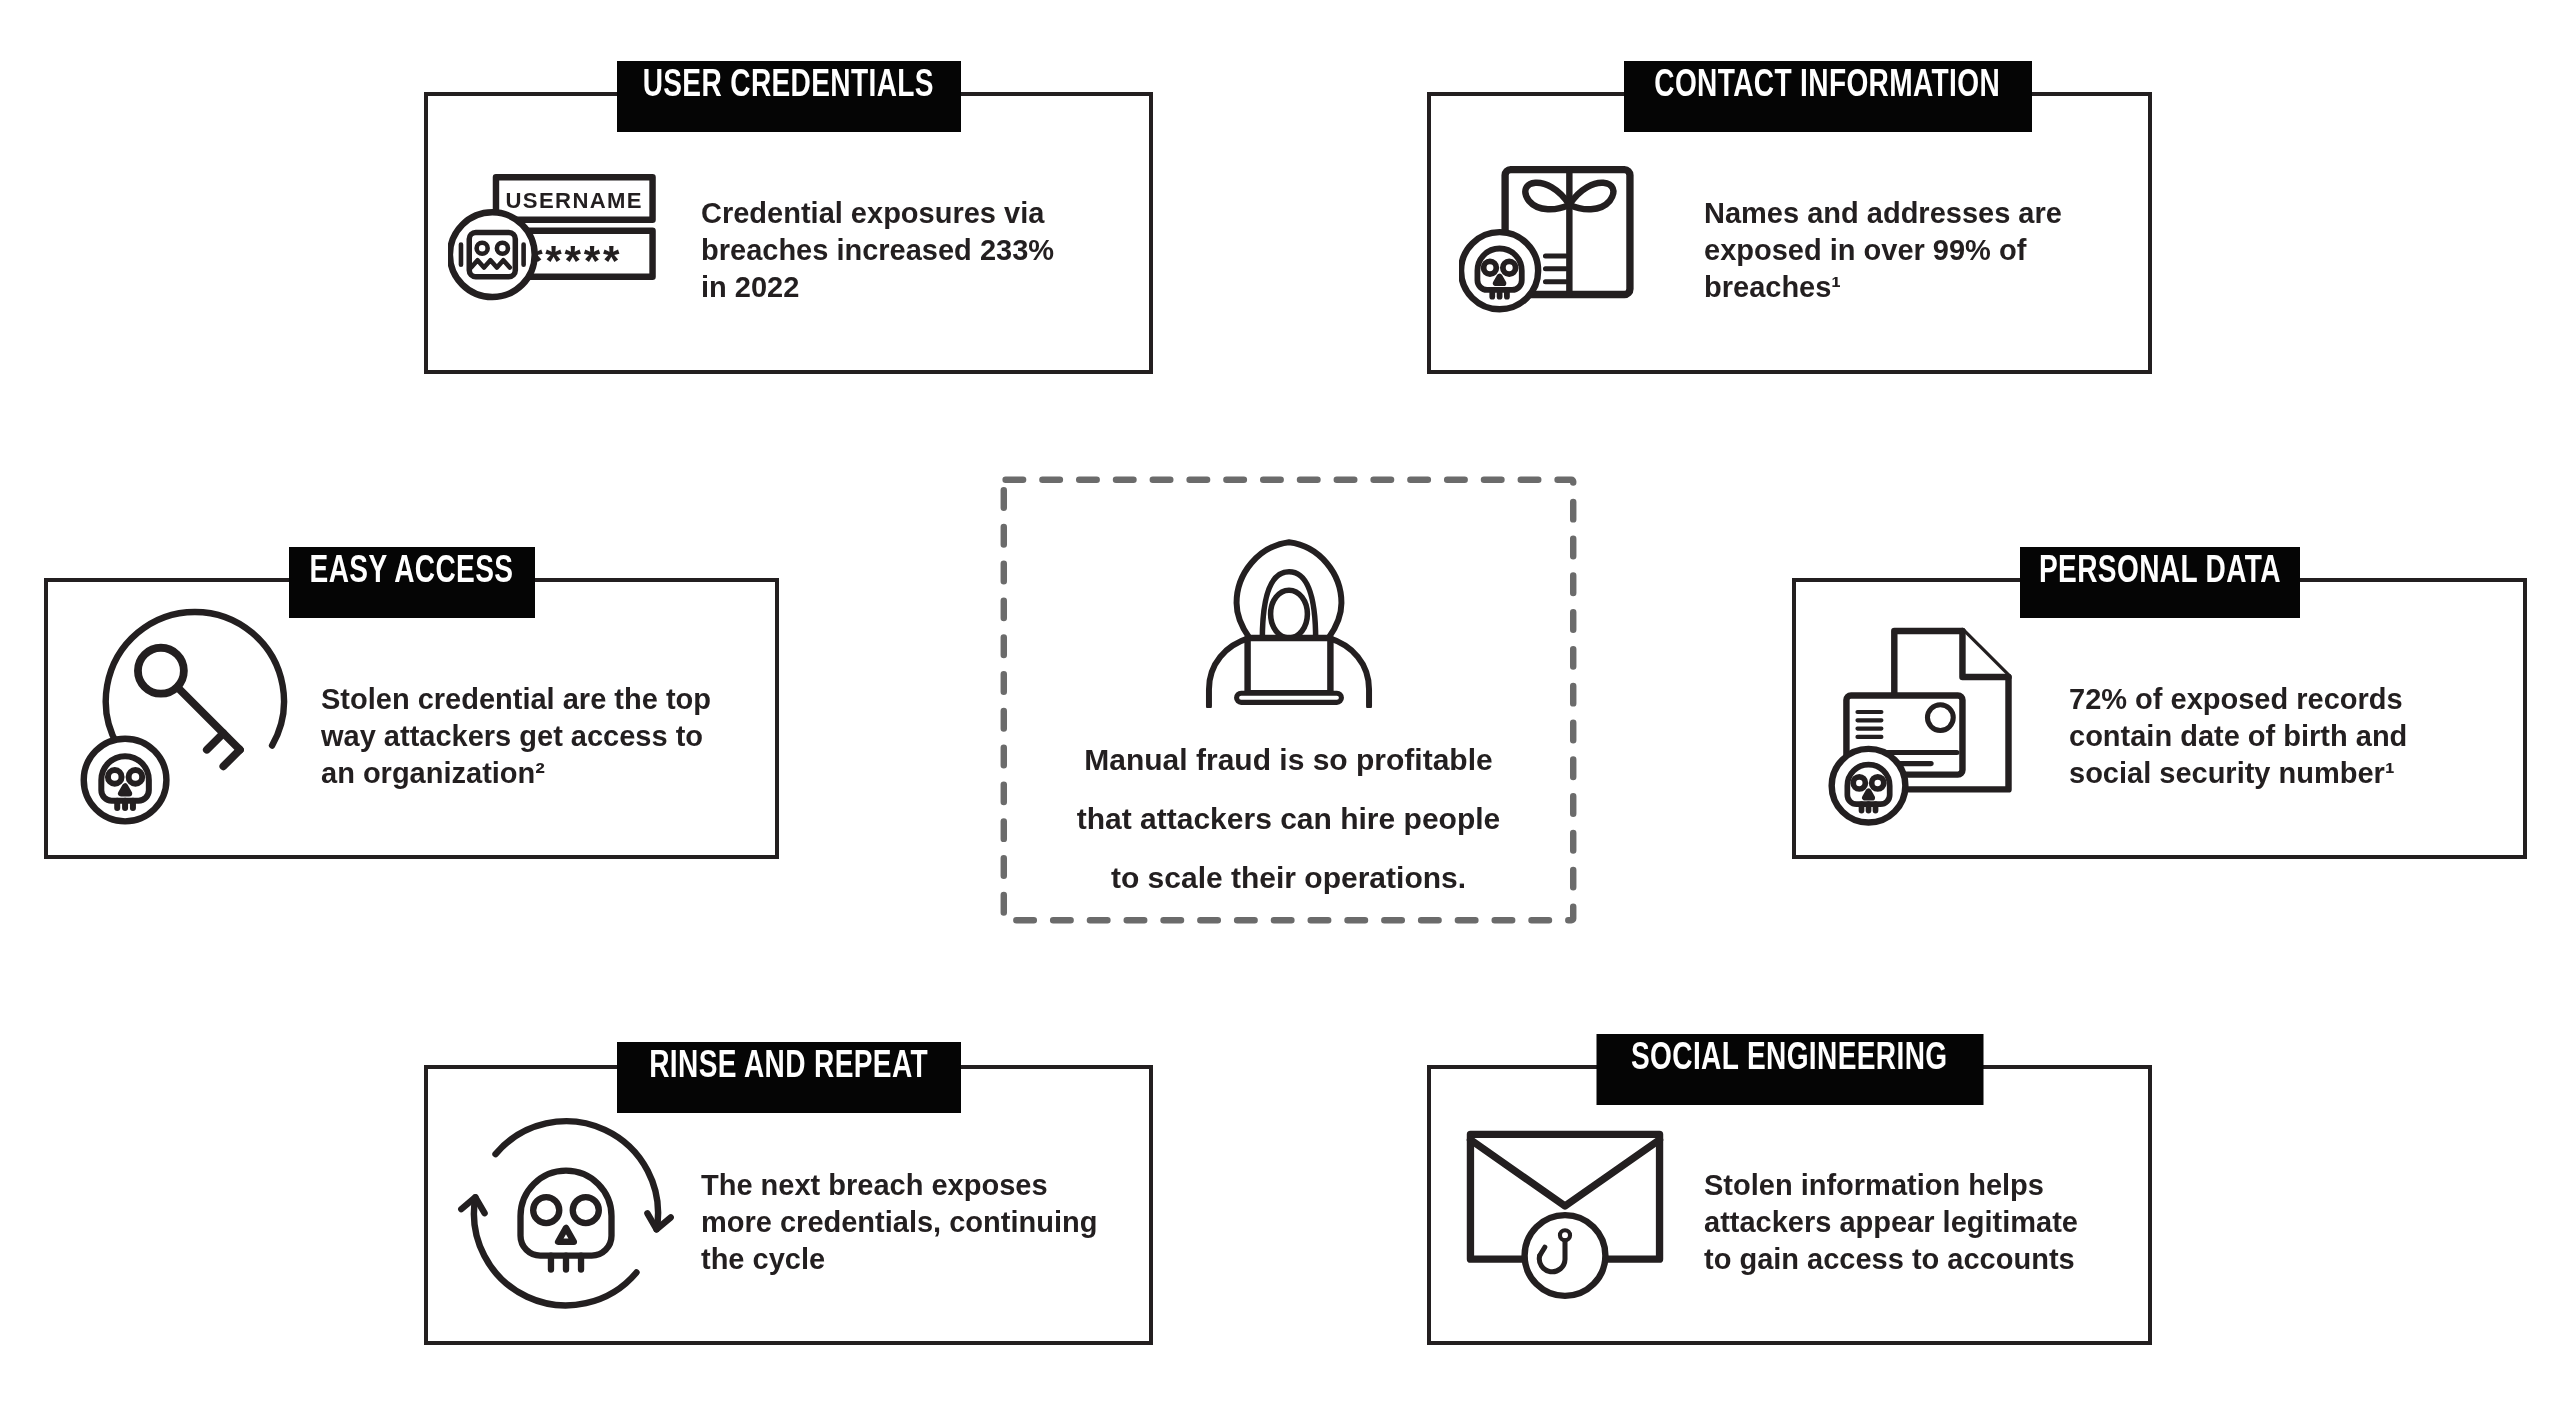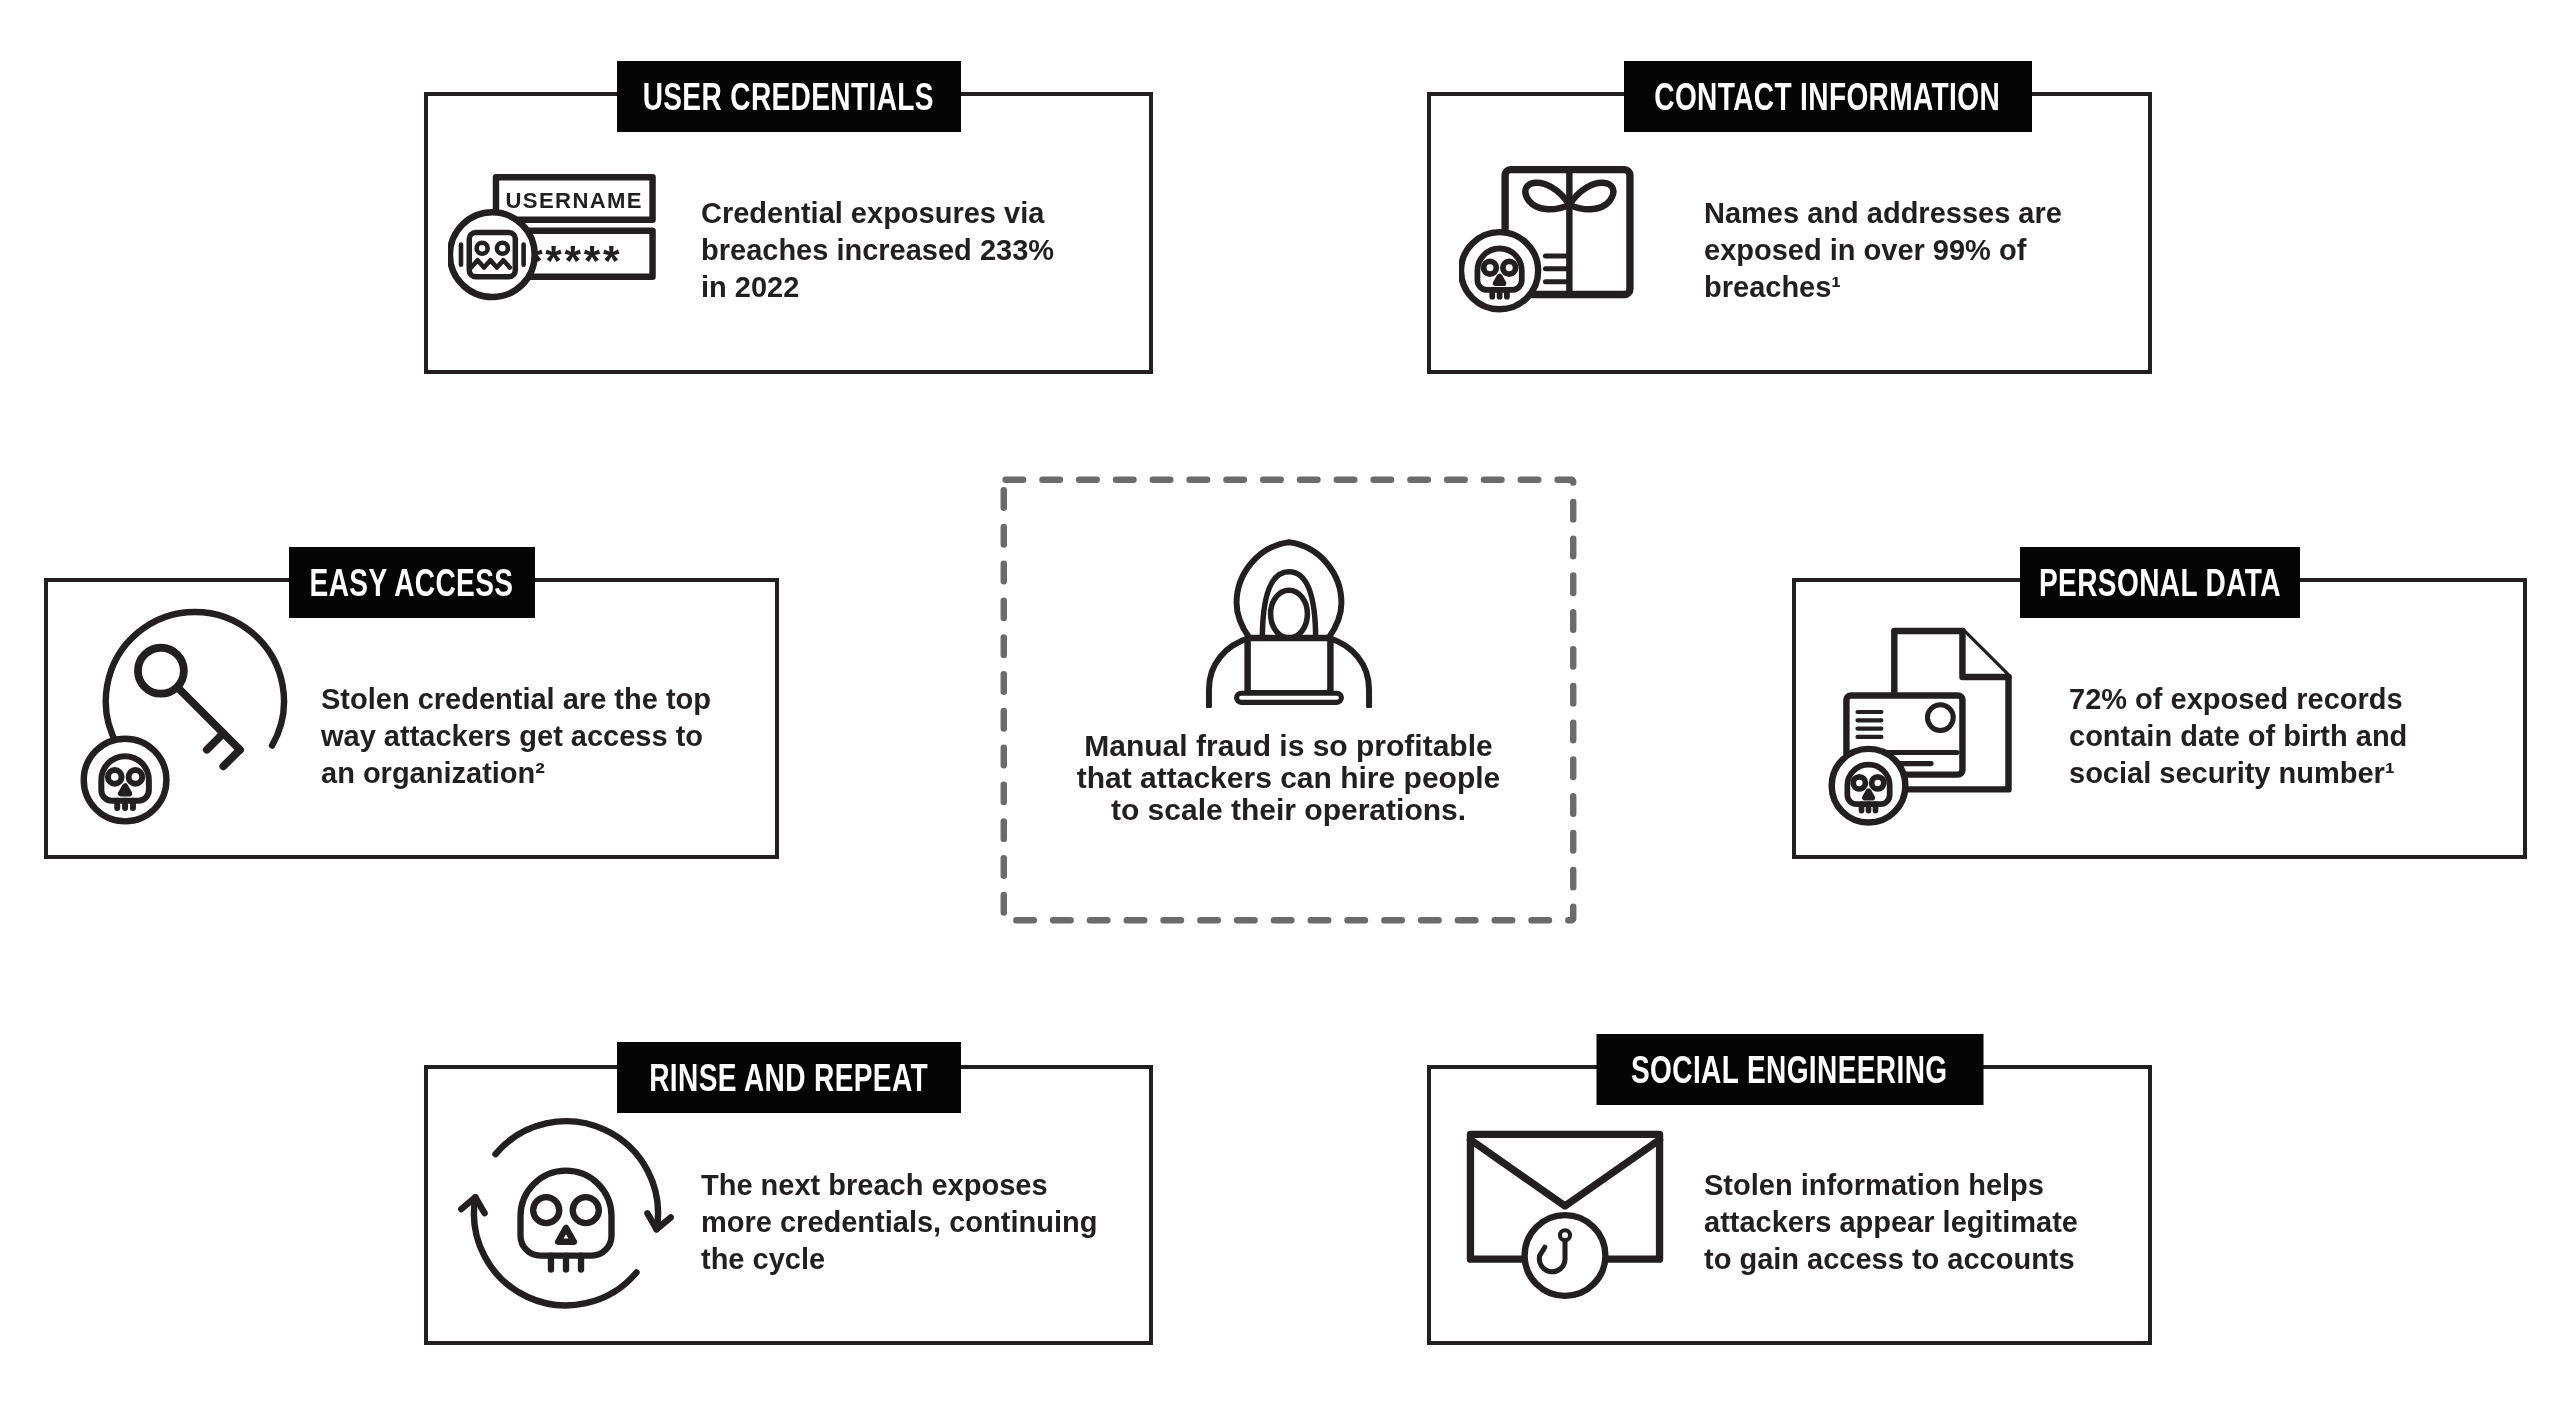--- a/index.html
+++ b/index.html
@@ -2,21 +2,21 @@
 <html style="font-size:14.7px"><head>
 <meta charset="utf-8">
 <style>
   html,body{margin:0;padding:0;background:#ffffff;}
   body{width:2576px;height:1405px;position:relative;overflow:hidden;
        font-family:"Liberation Sans","DejaVu Sans",sans-serif;color:#231f20;}
   .canvas{position:absolute;inset:0;}
 
   .box{position:absolute;box-sizing:border-box;border:4.6px solid #231f20;background:#fff;}
   .bar{position:absolute;top:-35px;left:50%;transform:translateX(-50%);
-       height:71px;background:#050505;display:flex;align-items:center;justify-content:center;}
+       height:71px;background:#050505;display:flex;justify-content:center;}
   .bar span{display:inline-block;white-space:nowrap;color:#ffffff;font-weight:700;
        font-size:39px;letter-spacing:0.5px;transform:scaleX(0.72);transform-origin:50% 50%;}
 
   .body-text{position:absolute;left:269px;top:calc(50% + 13px);transform:translateY(-50%);
        width:441px;font-size:29px;line-height:37px;font-weight:700;white-space:pre-line;margin:4px;}
 
   .icon{position:absolute;display:flex;align-items:center;justify-content:center;
         top:calc(50% + 5.5px);transform:translateY(-50%);}
   .icon svg{display:block;}
   svg{stroke:#231f20;fill:none;stroke-linecap:round;stroke-linejoin:round;}
@@ -33,21 +33,21 @@
   .b4 .bar{width:280px;} .b5 .bar{width:344px;margin-top:8px;} .b6 .bar{width:387px;}
 
   .b1 .icon{left:20px;}  .b2 .icon{left:28px;}  .b3 .icon{left:18.4px;}
   .b4 .icon{left:32px;}  .b5 .icon{left:23px;}  .b6 .icon{left:28px;}
 
   
   .center-box{position:absolute;left:1000px;top:476px;width:577px;height:448px;background:#fff;}
   .center-box .dash{position:absolute;left:0;top:0;}
   .center-icon{position:absolute;left:50%;top:57px;transform:translateX(-50%);}
   .center-text{position:absolute;left:0;top:254px;width:100%;text-align:center;margin:0;
-       font-size:30px;line-height:32px;font-weight:700;white-space:pre-line;}
+       font-size:30px;line-height:59px;font-weight:700;white-space:pre-line;}
 </style>
 </head>
 <body>
 
 <div class="canvas">
 
   <section class="box b1">
     <div class="bar">
       <span>USER CREDENTIALS</span>
     </div>

